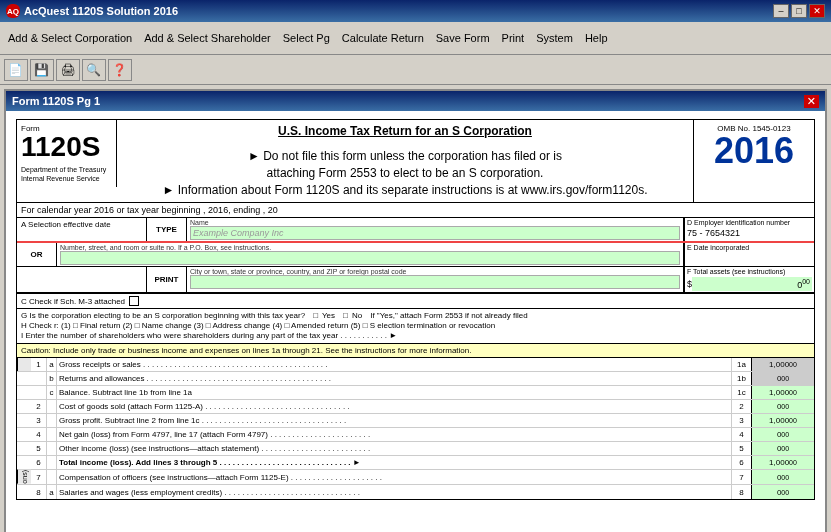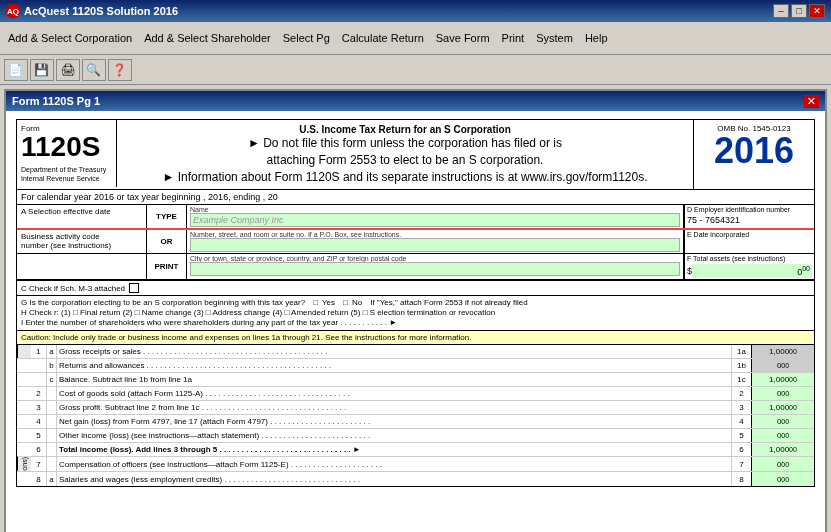--- a/index.html
+++ b/index.html
@@ -105,21 +105,21 @@
     }
     .form-number { font-size: 28px; font-weight: bold; line-height: 1; }
     .dept-text { font-size: 7px; line-height: 1.3; margin-top: 4px; }
 
     .form-header-center {
       flex: 1;
       padding: 4px 8px;
       text-align: center;
       border-right: 1px solid #000;
     }
-    .form-main-title { font-size: 10px; font-weight: bold; margin-bottom: 0; }
+    .form-main-title { font-size: 12px; font-weight: bold; margin-bottom: 10px; text-decoration: underline; }
     .form-subtitle { font-size: 12px; line-height: 1.4; }
 
     .form-header-right {
       width: 120px;
       padding: 4px;
       text-align: center;
     }
     .omb-text { font-size: 8px; }
     .year-large { font-size: 36px; font-weight: bold; line-height: 1; color: #003399; }
 
@@ -317,21 +317,20 @@
             <div style="font-size:7px; color:#333;">Name</div>
             <input type="text" style="width: 100%; background: rgb(204, 255, 204); border: 1px solid rgb(170, 170, 170); font-size: 9px; padding: 1px 2px; color: rgb(153, 153, 153); font-style: italic;" value="Example Company Inc" placeholder="Example Company Inc">
           </div>
           <div class="right-section">
             <div style="font-size:7px; padding:1px 2px;">D  Employer identification number</div>
             <div style="font-size:9px; padding:1px 2px;">75 - 7654321</div>
           </div>
         </div>
 
         <div style="display:flex; border-bottom:1px solid #000;">
-          <div style="width:130px; padding:2px 4px; font-size:8px; border-right:1px solid #000;">Business activity code<br>number (see instructions)</div>
           <div class="type-col">
             <span>OR</span>
           </div>
           <div style="flex:1; padding:1px 3px; border-right:1px solid #000;">
             <div style="font-size:7px; color:#333;">Number, street, and room or suite no. If a P.O. Box, see instructions.</div>
             <input type="text" style="width: 100%; background: rgb(204, 255, 204); border: 1px solid rgb(170, 170, 170); font-size: 9px; padding: 1px 2px;">
           </div>
           <div class="right-section">
             <div style="font-size:7px; padding:1px 2px;">E  Date incorporated</div>
           </div>

